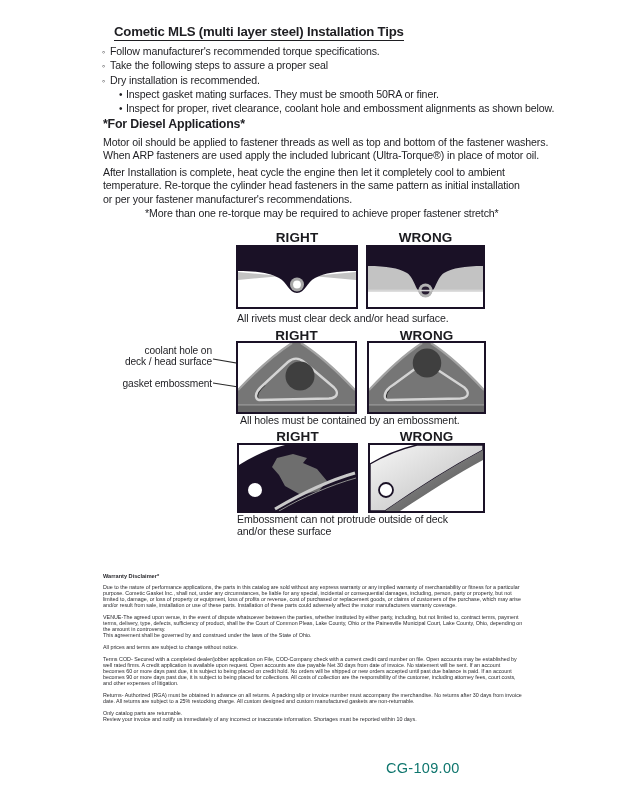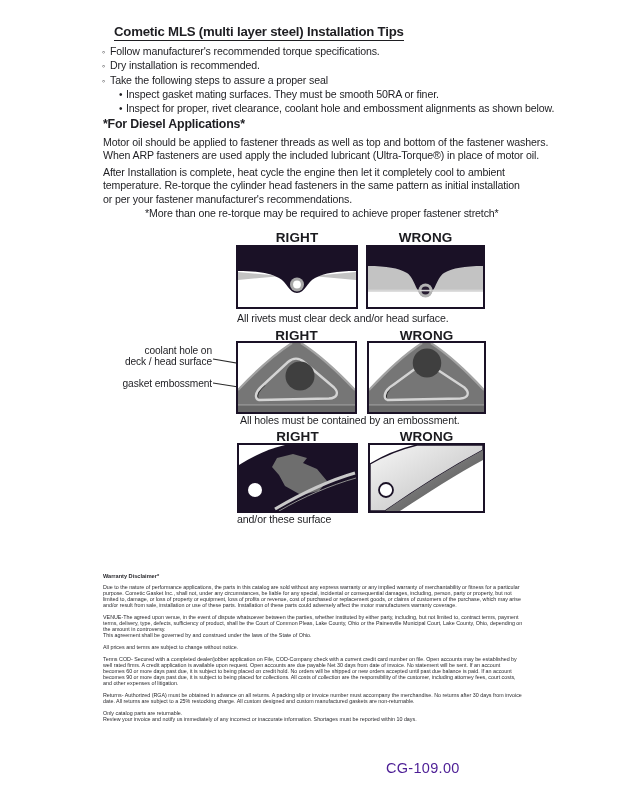--- a/index.html
+++ b/index.html
@@ -26,35 +26,35 @@
   .dbox{position:absolute; box-sizing:border-box; border:2px solid #1a1126; background:#fff; overflow:hidden;}
   .dbox svg{display:block; width:100%; height:100%;}
   .caption{font-size:10.6px; letter-spacing:-0.12px; line-height:11.8px; white-space:nowrap;}
   .callout{font-size:10.2px; letter-spacing:-0.1px; line-height:11.4px; text-align:right; white-space:nowrap;}
   .ink{fill:#1a1126;}
   
   .legal{width:420px; font-size:5.35px; line-height:6.15px; letter-spacing:0; color:#2a2a2e;}
   .legal .lh{font-weight:bold; font-size:5.6px; margin-bottom:4.5px;}
   .legal p{margin:0 0 5.5px 0;}
   .legal p.tight{margin-bottom:0;}
-  .cg{font-size:14.5px; letter-spacing:0.3px; color:#4c1d95;}
+  .cg{font-size:14.5px; letter-spacing:0.3px; color:#0f766e;}
 </style>
 </head>
 <body>
 
 <div class="page">
 
   <div class="abs" style="left:114px; top:22px;">
     <span class="title">Cometic MLS (multi layer steel) Installation Tips</span>
   </div>
 
   <div class="abs" style="left:102px; top:45px;">
     <div class="bullet-line"><span class="mk">◦</span><span>Follow manufacturer's recommended torque specifications.</span></div>
+    <div class="bullet-line"><span class="mk">◦</span><span>Take the following steps to assure a proper seal</span></div>
     <div class="bullet-line"><span class="mk">◦</span><span>Dry installation is recommended.</span></div>
-    <div class="bullet-line"><span class="mk">◦</span><span>Take the following steps to assure a proper seal</span></div>
     <div class="bullet-line sub"><span class="mk">•</span><span>Inspect gasket mating surfaces.  They must be smooth 50RA or finer.</span></div>
     <div class="bullet-line sub"><span class="mk">•</span><span>Inspect for proper, rivet clearance, coolant hole and embossment alignments as shown below.</span></div>
   </div>
 
   <div class="abs sec-head" style="left:103px; top:117px;">*For Diesel Applications*</div>
 
   <div class="abs" style="left:103px; top:166px;">
     <span class="body-line">After Installation is complete, heat cycle the engine then let it completely cool to ambient</span>
     <span class="body-line">temperature. Re-torque the cylinder head fasteners in the same pattern as initial installation</span>
     <span class="body-line">or per your fastener manufacturer's recommendations.</span>
@@ -167,20 +167,21 @@
             <stop offset="1" stop-color="#4a4a4a"></stop>
         </linearGradient>
       </defs>
       <path d="M0,19 C15,10 30,4 47,0 L113,0 L113,5 C85,20 45,45 15,66 L0,66 Z" fill="url(#r3band)" stroke="#1a1126" stroke-width="1.4"></path>
       <path d="M15,66 C45,45 85,20 113,5 L113,15 C88,28 55,50 30,66 Z" fill="url(#r3edge)"></path>
       <circle cx="16" cy="45" r="7" fill="#ffffff" stroke="#1a1126" stroke-width="1.8"></circle>
     </svg>
   </div>
 
   <div class="abs caption" style="left:237px; top:514px;">
+    <span style="display:block;">Embossment can not protrude outside of deck</span>
     <span style="display:block;">and/or these surface</span>
   </div>
 
   <div class="abs legal" style="left:103px; top:573px;">
     <div class="lh">Warranty Disclaimer*</div>
     <p>Due to the nature of performance applications, the parts in this catalog are sold without any express warranty or any implied warranty of merchantability or fitness for a particular purpose.  Cometic Gasket Inc., shall not, under any circumstances, be liable for any special, incidental or consequential damages, including, person, party or property, but not limited to, damage, or loss of property or equipment, loss of profits or revenue, cost of purchased or replacement goods, or claims of customers of the purchase, which may arise and/or result from sale, installation or use of these parts.  Installation of these parts could adversely affect the motor manufacturers warranty coverage.</p>
     <p class="tight">VENUE-The agreed upon venue, in the event of dispute whatsoever between the parties, whether instituted by either party, including, but not limited to, contract terms, payment terms, delivery, type, defects, sufficiency of product, shall be the Court of Common Pleas, Lake County, Ohio or the Painesville Municipal Court, Lake County, Ohio, depending on the amount in controversy.</p>
     <p>This agreement shall be governed by and construed under the laws of the State of Ohio.</p>
     <p>All prices and terms are subject to change without notice.</p>
     <p>Terms COD- Secured with a completed dealer/jobber application on File, COD-Company check with a current credit card number on file.  Open accounts may be established by well rated firms.  A credit application is available upon request.  Open accounts are due payable Net 30 days from date of invoice.  No statement will be sent.  If an account becomes 60 or more days past due, it is subject to being placed on credit hold.  No orders will be shipped or new orders accepted until past due balance is paid.  If an account becomes 90 or more days past due, it is subject to being placed for collections.  All costs of collection are the responsibility of the customer, including attorney fees, court costs, and other expenses of litigation.</p>

